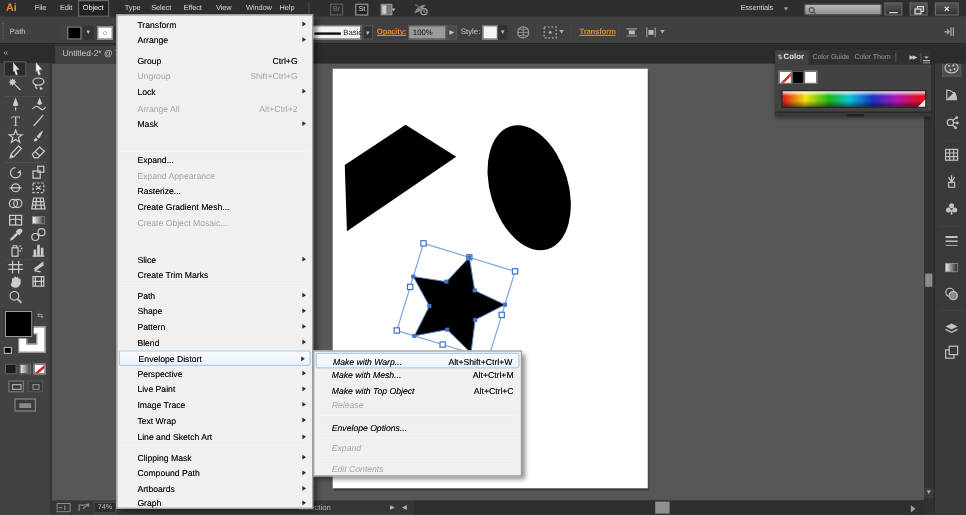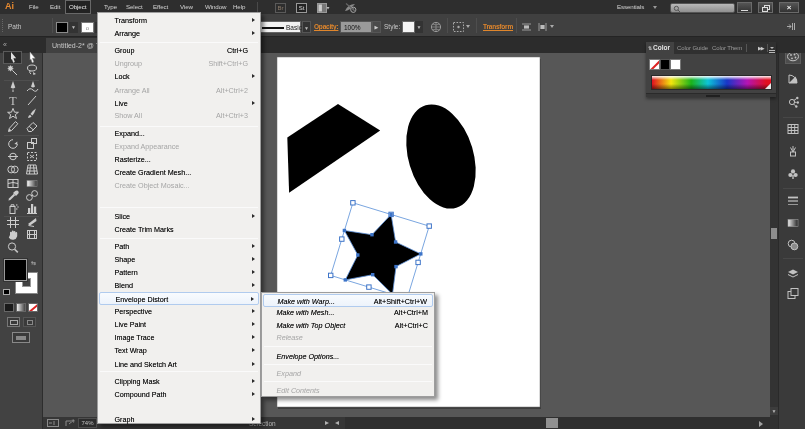--- a/index.html
+++ b/index.html
@@ -539,26 +539,22 @@
     </div>
 <div class="mitem" style="top:57px;">
       <span class="lb">Lock</span>
       <span class="ar"></span>
     </div>
 <div class="mitem dis" style="top:70.5px;">
       <span class="lb">Arrange All</span>
       <span class="sc">Alt+Ctrl+2</span>
     </div>
 <div class="mitem" style="top:83.5px;">
-      <span class="lb">Live</span>
-      <span class="ar"></span>
-    </div>
-<div class="mitem dis" style="top:96px;">
-      <span class="lb">Show All</span>
-      <span class="sc">Alt+Ctrl+3</span>
+      <span class="lb">Mask</span>
+      <span class="ar"></span>
     </div>
 <div class="msep" style="top:112.5px;"></div>
 <div class="mitem" style="top:114px;">
       <span class="lb">Expand...</span>
     </div>
 <div class="mitem dis" style="top:126.5px;">
       <span class="lb">Expand Appearance</span>
     </div>
 <div class="mitem" style="top:139.5px;">
       <span class="lb">Rasterize...</span>
@@ -618,20 +614,24 @@
       <span class="lb">Line and Sketch Art</span>
       <span class="ar"></span>
     </div>
 <div class="msep" style="top:358px;"></div>
 <div class="mitem" style="top:362px;">
       <span class="lb">Clipping Mask</span>
       <span class="ar"></span>
     </div>
 <div class="mitem" style="top:375px;">
       <span class="lb">Compound Path</span>
+      <span class="ar"></span>
+    </div>
+<div class="mitem" style="top:387.5px;">
+      <span class="lb">Artboards</span>
       <span class="ar"></span>
     </div>
 <div class="mitem" style="top:400px;">
       <span class="lb">Graph</span>
       <span class="ar"></span>
     </div>
   </div>
 <div class="wmenu" id="submenu">
     <div class="mitem mhl" style="top:0.5px;">
       <span class="lb">Make with Warp...</span>

